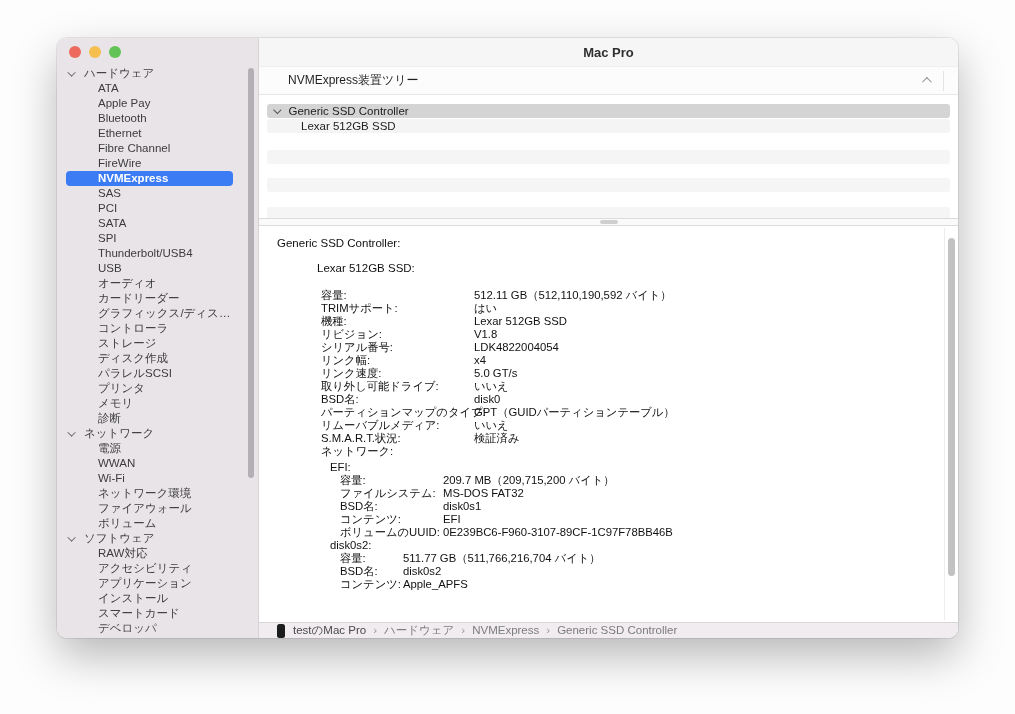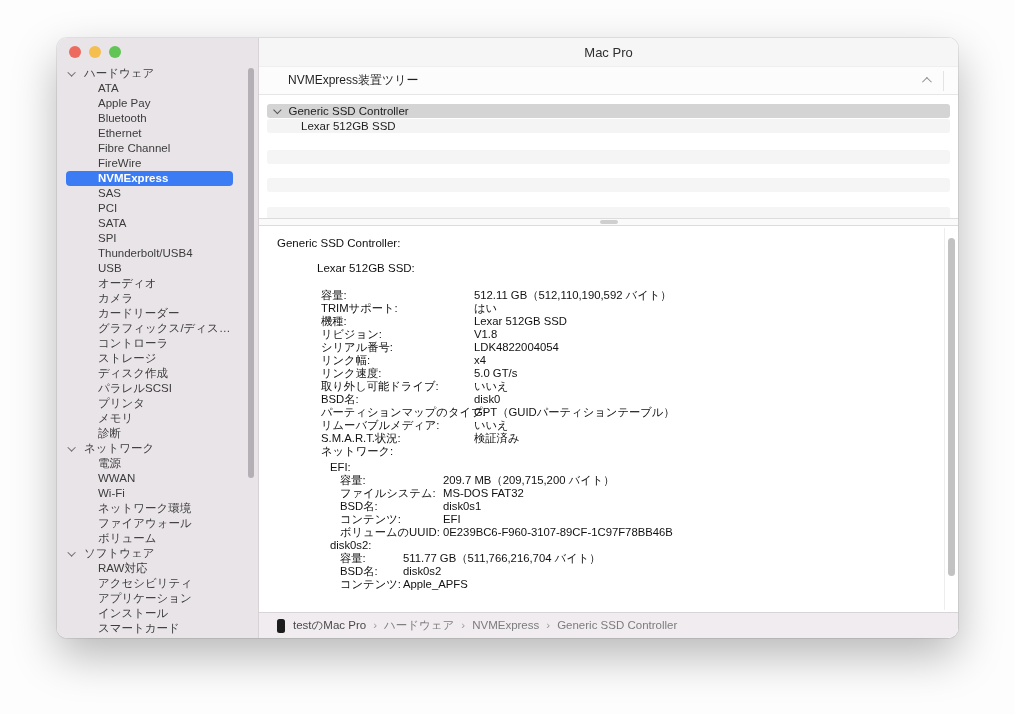--- a/index.html
+++ b/index.html
@@ -27,21 +27,21 @@
   .side-item.selected { position:relative; color:#fff; font-weight:bold; }
   .side-item.selected::before { content:""; position:absolute; left:9px; right:25px; top:0; bottom:0;
     background:#3b7cf5; border-radius:4px; z-index:0; }
   .side-item.selected span { position:relative; z-index:1; }
   .side-item.clipped { opacity:.9; }
   .side-scrollbar { position:absolute; right:4px; top:30px; width:6px; height:410px;
     background:#aaa6aa; border-radius:3px; opacity:.85; }
   
   .main { flex:1; display:flex; flex-direction:column; background:#fff; border-left:1px solid #d7d2d6; min-width:0; }
   .titlebar { height:28px; background:#f7f6f7; display:flex; align-items:center; justify-content:center;
-    font-size:13px; font-weight:normal; color:#2f2f2f; }
+    font-size:13px; font-weight:bold; color:#2f2f2f; }
   .section-header { height:29px; display:flex; align-items:center; background:#fcfcfc;
     border-bottom:1px solid #e6e6e6; border-top:1px solid #f0eff0; padding:0 14px 0 29px; position:relative; }
   .section-header .sh-label { font-size:12px; font-weight:normal; color:#1f1f1f; }
   .collapse-btn { margin-left:auto; width:16px; height:16px; display:flex; align-items:center; justify-content:center; }
   .collapse-btn .chev-up { width:7px; height:7px; border-left:1.4px solid #8e8e8e; border-bottom:1.4px solid #8e8e8e;
     transform:rotate(135deg) translateY(-2px); }
   .sh-divider { width:1px; height:20px; background:#e3e3e3; margin-left:10px; }
   
   .tree { position:relative; height:123px; background:#fff; overflow:hidden; }
   .tree-row, .tree-stripe { position:absolute; left:8px; right:8px; height:14px; border-radius:3px; }
@@ -68,21 +68,21 @@
   .d-group .d-subtitle { margin-left:53px; }
   .d-group.g1 { margin-top:3px; }
   .d-row { display:flex; }
   .d-label { flex:0 0 auto; }
   .g0 .d-label { width:153px; }
   .g1 .d-label { width:103px; }
   .g2 .d-label { width:63px; }
   .detail-scroll-track { position:absolute; top:2px; right:0; bottom:2px; width:14px; border-left:1px solid #ededed; background:#fff; }
   .detail-scroll-thumb { position:absolute; top:10px; right:3.5px; width:7px; height:338px; background:#c2c2c2; border-radius:3.5px; }
   
-  .statusbar { height:26px; background:#f1ecf0; border-top:1px solid #d9d4d8;
+  .statusbar { height:16px; background:#f1ecf0; border-top:1px solid #d9d4d8;
     display:flex; align-items:center; padding-left:18px; font-size:11.5px; color:#7c7c7c; }
   .crumb-icon { width:8px; height:14px; background:#1c1c1c; border-radius:2.5px; margin-right:8px; flex:0 0 auto; }
   .crumb.first { color:#4a4a4a; }
   .crumb-sep { margin:0 7px; color:#9a9a9a; }
 </style>
 </head>
 <body>
 
 <div class="canvas">
   <div class="window">
@@ -132,23 +132,20 @@
             <span>SPI</span>
           </li>
           <li class="side-item child">
             <span>Thunderbolt/USB4</span>
           </li>
           <li class="side-item child">
             <span>USB</span>
           </li>
           <li class="side-item child">
             <span>オーディオ</span>
-          </li>
-          <li class="side-item child">
-            <span>カメラ</span>
           </li>
           <li class="side-item child">
             <span>カードリーダー</span>
           </li>
           <li class="side-item child">
             <span>グラフィックス/ディス…</span>
           </li>
           <li class="side-item child">
             <span>コントローラ</span>
           </li>

